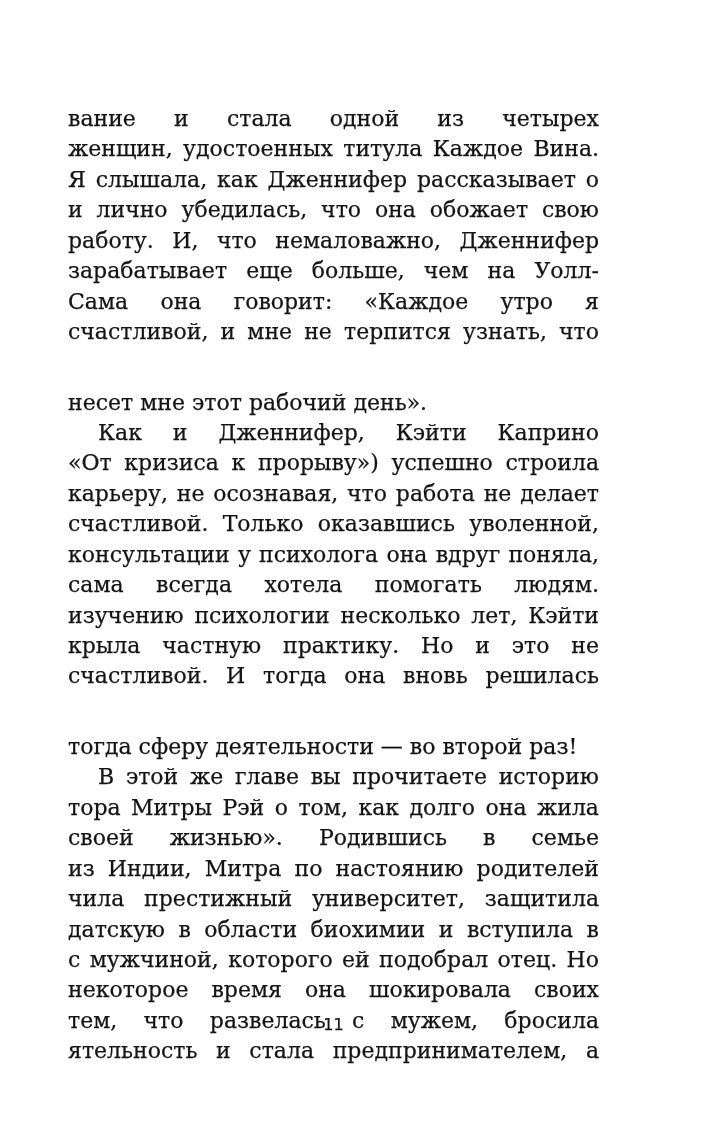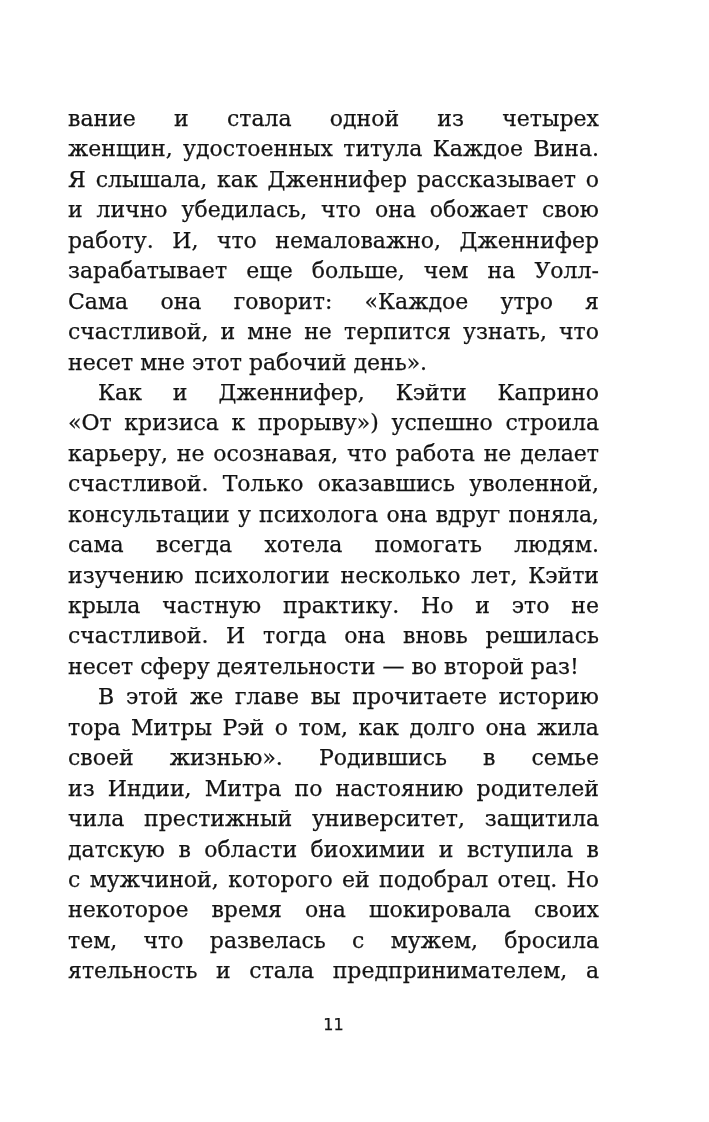--- a/index.html
+++ b/index.html
@@ -31,20 +31,21 @@
   }
   .line {
     height: 30.45px;
     overflow: hidden;
     text-align: justify;
     text-align-last: justify;
   }
   .line.para-end {
     text-align: center;
     text-align-last: left;
+    margin-top: 40px;
   }
   .line.indent {
     text-indent: 30px;
   }
   .folio {
     position: absolute;
     left: 68px;
     top: 1012px;
     width: 531px;
     text-align: center;
@@ -70,21 +71,21 @@
     <div class="line para-end">несет мне этот рабочий день».</div>
     <div class="line indent">Как и Дженнифер, Кэйти Каприно (история</div>
     <div class="line">«От кризиса к прорыву») успешно строила свою</div>
     <div class="line">карьеру, не осознавая, что работа не делает ее</div>
     <div class="line">счастливой. Только оказавшись уволенной, на</div>
     <div class="line">консультации у психолога она вдруг поняла, что</div>
     <div class="line">сама всегда хотела помогать людям. Посвятив</div>
     <div class="line">изучению психологии несколько лет, Кэйти от-</div>
     <div class="line">крыла частную практику. Но и это не сделало ее</div>
     <div class="line">счастливой. И тогда она вновь решилась поме-</div>
-    <div class="line para-end">несет сферу деятельности — во второй раз!</div>
+    <div class="line para-end">тогда сферу деятельности — во второй раз!</div>
     <div class="line indent">В этой же главе вы прочитаете историю док-</div>
     <div class="line">тора Митры Рэй о том, как долго она жила «не</div>
     <div class="line">своей жизнью». Родившись в семье иммигрантов</div>
     <div class="line">из Индии, Митра по настоянию родителей закон-</div>
     <div class="line">чила престижный университет, защитила канди-</div>
     <div class="line">датскую в области биохимии и вступила в брак</div>
     <div class="line">с мужчиной, которого ей подобрал отец. Но через</div>
     <div class="line">некоторое время она шокировала своих близких</div>
     <div class="line">тем, что развелась с мужем, бросила научную де-</div>
     <div class="line">ятельность и стала предпринимателем, а также</div>

